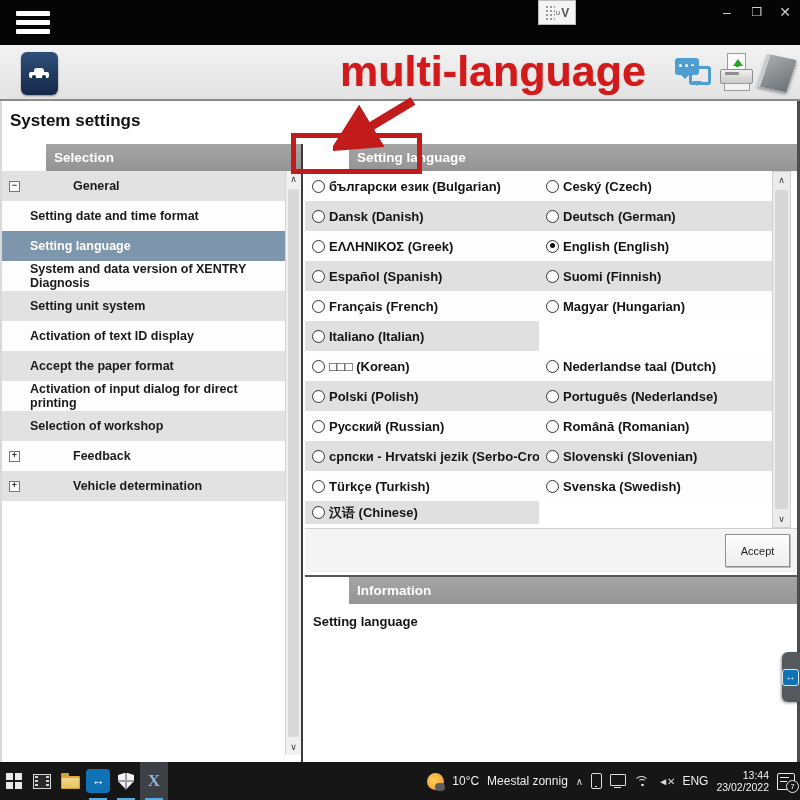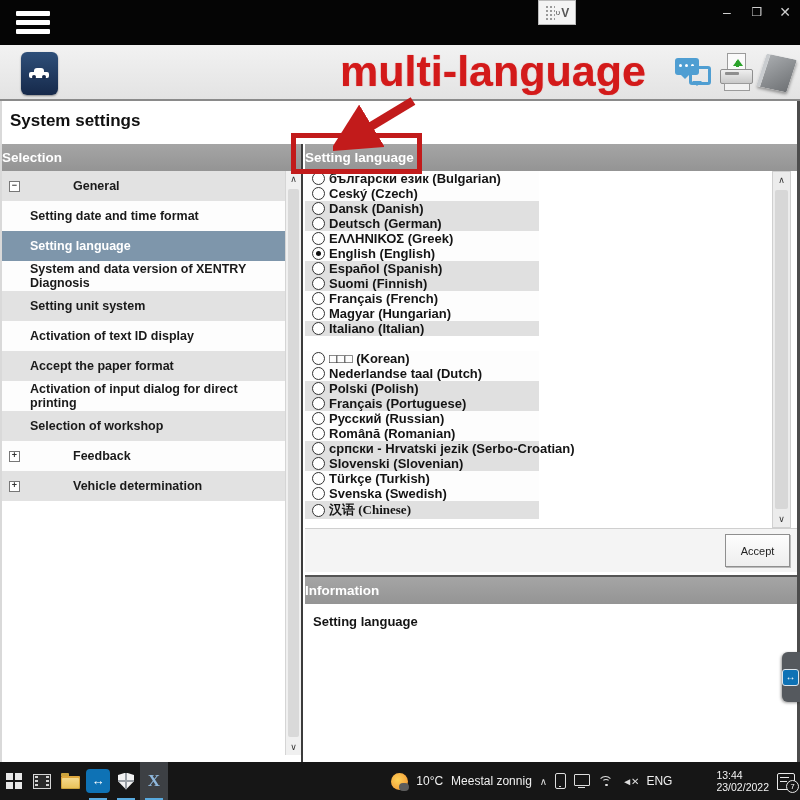--- a/index.html
+++ b/index.html
@@ -58,21 +58,21 @@
   .anno-arrow{position:absolute;left:333px;top:94px;z-index:50;}
   .anno-box{position:absolute;left:291px;top:133px;width:131px;height:41px;
             border:5px solid #c21b1b;z-index:49;box-sizing:border-box;}
 
   
   .content{position:absolute;left:0;top:101px;width:800px;height:661px;background:#fff;
            border-left:2px solid #d9d9d9;border-right:3px solid #4c4c4c;box-sizing:border-box;}
   .page-title{position:absolute;left:8px;top:10px;font-size:17px;font-weight:bold;color:#111;}
 
   .panel-header{height:27px;background:linear-gradient(#a5a5a5,#949494);color:#fff;
-                font-size:13.5px;font-weight:bold;line-height:27px;}
+                font-size:13.5px;font-weight:bold;line-height:27px;padding-left:8px;margin-left:44px;}
 
   .left-panel{position:absolute;left:0px;top:43px;width:301px;height:618px;
               border-right:2px solid #3c3c3c;box-sizing:border-box;background:#fff;}
   .tree{position:absolute;left:0;top:27px;right:15px;bottom:0;}
   .tree-row{height:30px;display:flex;align-items:center;font-size:12.5px;font-weight:bold;color:#1a1a1a;cursor:pointer;}
   .tree-row.gray{background:#e2e2e2;}
   .tree-row.white{background:#fdfdfd;}
   .tree-row.selected{background:#7e96ab;color:#fff;}
   .tree-row .expander{width:9px;height:9px;border:1px solid #777;background:#fff;color:#333;
             font-size:9px;line-height:7px;text-align:center;margin-left:7px;margin-right:5px;flex:none;}
@@ -81,22 +81,22 @@
 
   .vscroll{position:absolute;top:27px;right:0;bottom:7px;width:15px;background:#f0f0f0;border-left:1px solid #d5d5d5;}
   .vscroll .sa{position:absolute;left:0;width:15px;height:16px;text-align:center;font-size:9px;color:#333;
                line-height:16px;cursor:pointer;}
   .vscroll .up{top:0;} .vscroll .down{bottom:0;}
   .vscroll .thumb{position:absolute;left:2px;top:18px;bottom:18px;width:11px;background:#d9d9d9;border-radius:2px;}
 
   .right-panel{position:absolute;left:303px;top:43px;right:0;height:618px;background:#fff;}
   .lang-area{position:absolute;left:0;top:27px;right:0;height:357px;}
   .lang-rows{position:absolute;left:0;top:0;right:24px;}
-  .lang-row{display:flex;height:30px;flex-direction:column;}
-  .lang-row.clip{height:23px;overflow:hidden;font-family:Liberation Serif, serif;}
+  .lang-row{display:flex;height:30px;}
+  .lang-row.clip{height:23px;overflow:hidden;}
   .lang-cell{width:50%;display:flex;align-items:center;cursor:pointer;}
   .lang-row.gray .lang-cell{background:#e0e0e0;}
   .lang-row.white .lang-cell{background:#fdfdfd;}
   .lang-row.gray.clip .lang-cell.right{background:#fff;}
   .radio{width:11px;height:11px;border:1px solid #333;border-radius:50%;background:#fff;
          margin-left:7px;margin-right:4px;flex:none;position:relative;}
   .radio.checked::after{content:"";position:absolute;left:2.5px;top:2.5px;width:5px;height:5px;border-radius:50%;background:#111;}
   .lang-label{font-size:13px;font-weight:bold;color:#141414;white-space:nowrap;}
 
   .lang-scroll{position:absolute;top:0;right:6px;width:17px;height:355px;background:#ececec;border:1px solid #d0d0d0;}
@@ -153,21 +153,21 @@
   .phone-ic{width:9px;height:14px;border:1px solid #ddd;border-radius:2px;position:relative;}
   .phone-ic::after{content:"";position:absolute;left:3px;bottom:1px;width:2px;height:1px;background:#ddd;}
   .disp-ic{width:14px;height:10px;border:1px solid #ddd;border-radius:1px;position:relative;margin-top:-2px;}
   .disp-ic::after{content:"";position:absolute;left:3px;bottom:-3px;width:7px;height:1.5px;background:#ddd;}
   .wifi{position:relative;width:16px;height:11px;overflow:hidden;}
   .wifi i{position:absolute;border:1.6px solid transparent;border-top-color:#ddd;border-radius:50%;}
   .wifi .a1{left:0;top:0;width:13px;height:13px;}
   .wifi .a2{left:3.5px;top:3.5px;width:6px;height:6px;}
   .wifi .dot{position:absolute;left:7px;top:8px;width:2.5px;height:2.5px;background:#ddd;border-radius:50%;border:none;}
   .mute{font-size:10px;color:#ddd;letter-spacing:-1px;}
-  .clockblock{font-size:10.5px;line-height:12px;color:#f2f2f2;margin-left:36px;}
+  .clockblock{text-align:right;font-size:10.5px;line-height:12px;color:#f2f2f2;}
   .notif{position:relative;width:16px;height:15px;border:1.5px solid #e8e8e8;border-radius:2px 2px 2px 0;}
   .notif i{position:absolute;left:2px;height:1.5px;background:#e8e8e8;}
   .notif i:nth-child(1){top:3px;width:9px;} .notif i:nth-child(2){top:7px;width:7px;}
   .notif .badge{position:absolute;right:-5px;bottom:-4px;width:11px;height:11px;border-radius:50%;
                 background:#161616;border:1px solid #e8e8e8;color:#fff;font-size:7.5px;
                 text-align:center;line-height:11px;}
 </style>
 </head>
 <body>
 
@@ -352,21 +352,21 @@
               <span class="lang-label">Nederlandse taal (Dutch)</span>
             </div>
           </div>
           <div class="lang-row gray">
             <div class="lang-cell left">
               <span class="radio"></span>
               <span class="lang-label">Polski (Polish)</span>
             </div>
             <div class="lang-cell right">
               <span class="radio"></span>
-              <span class="lang-label">Français (Portuguese)</span>
+              <span class="lang-label">Português (Nederlandse)</span>
             </div>
           </div>
           <div class="lang-row white">
             <div class="lang-cell right">
               <span class="radio"></span>
               <span class="lang-label">Русский (Russian)</span>
             </div>
             <div class="lang-cell left">
               <span class="radio"></span>
               <span class="lang-label">Română (Romanian)</span>

